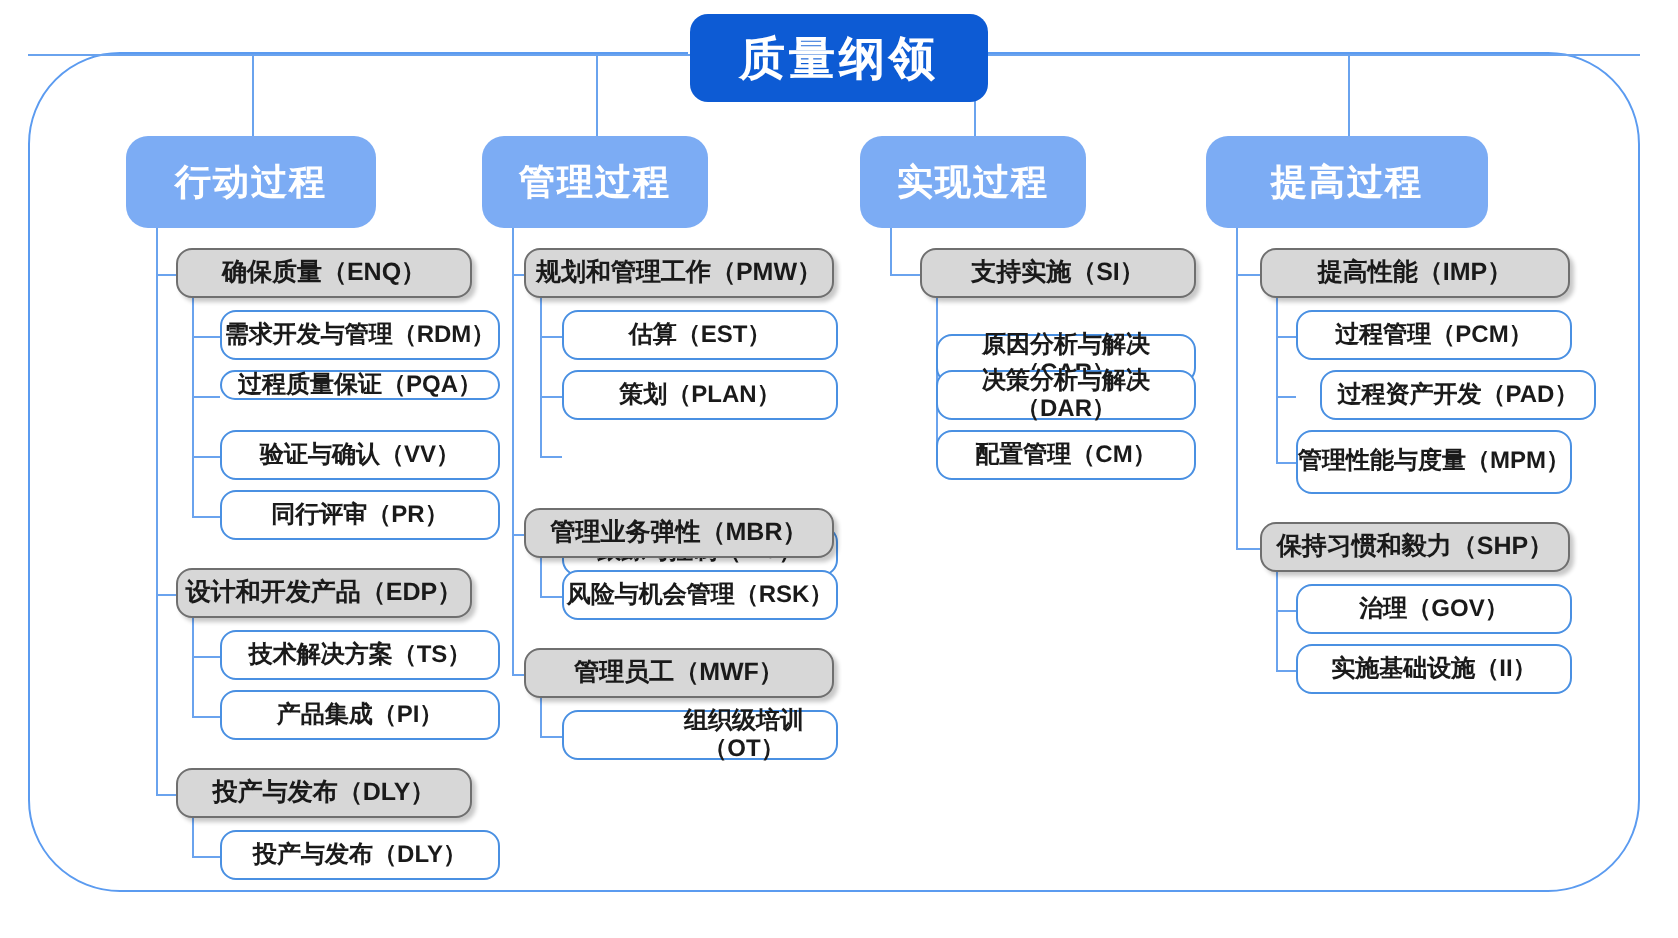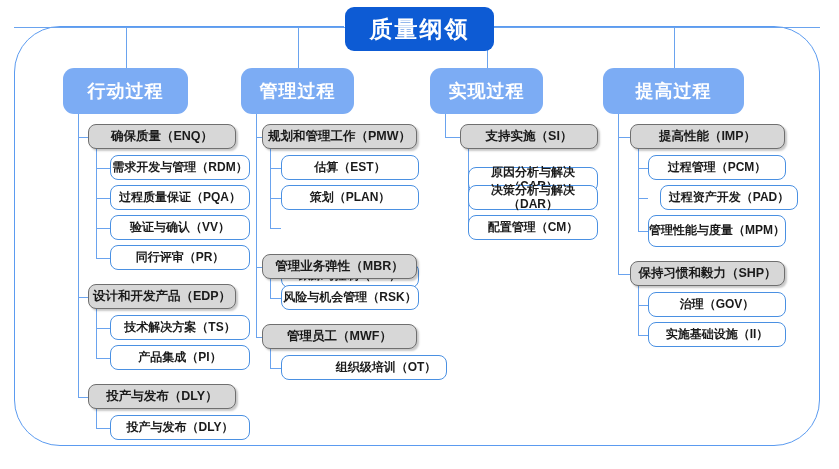--- a/index.html
+++ b/index.html
@@ -104,21 +104,21 @@
   <div class="frame-mask"></div>
 
   <div class="title-box">质量纲领</div>
 
   <div id="layers">
       <div class="col-head" style="left:63px;top:68px;width:125px;">行动过程</div>
       <div class="node group" style="left:88px;top:124px;width:148px;height:25px;">确保质量（ENQ）</div>
       <div class="ln h" style="left:78px;top:137px;width:10px;"></div>
       <div class="node leaf" style="left:110px;top:155px;width:140px;height:25px;">需求开发与管理（RDM）</div>
       <div class="ln h" style="left:96px;top:168px;width:14px;"></div>
-      <div class="node leaf" style="left:110px;top:185px;width:140px;height:25px;">过程质量保证（PQA）</div>
+      <div class="node leaf" style="left:110px;top:185px;width:140px;height:15px;">过程质量保证（PQA）</div>
       <div class="ln h" style="left:96px;top:198px;width:14px;"></div>
       <div class="node leaf" style="left:110px;top:215px;width:140px;height:25px;">验证与确认（VV）</div>
       <div class="ln h" style="left:96px;top:228px;width:14px;"></div>
       <div class="node leaf" style="left:110px;top:245px;width:140px;height:25px;">同行评审（PR）</div>
       <div class="ln h" style="left:96px;top:258px;width:14px;"></div>
       <div class="ln v" style="left:96px;top:149px;height:109px;"></div>
       <div class="node group" style="left:88px;top:284px;width:148px;height:25px;">设计和开发产品（EDP）</div>
       <div class="ln h" style="left:78px;top:297px;width:10px;"></div>
       <div class="node leaf" style="left:110px;top:315px;width:140px;height:25px;">技术解决方案（TS）</div>
       <div class="ln h" style="left:96px;top:328px;width:14px;"></div>
@@ -142,21 +142,21 @@
       <div class="node leaf" style="left:281px;top:215px;width:138px;height:25px;margin-top:48px;">跟踪与控制（MC）</div>
       <div class="ln h" style="left:270px;top:228px;width:11px;"></div>
       <div class="ln v" style="left:270px;top:149px;height:79px;"></div>
       <div class="node group" style="left:262px;top:254px;width:155px;height:25px;">管理业务弹性（MBR）</div>
       <div class="ln h" style="left:256px;top:267px;width:6px;"></div>
       <div class="node leaf" style="left:281px;top:285px;width:138px;height:25px;">风险与机会管理（RSK）</div>
       <div class="ln h" style="left:270px;top:298px;width:11px;"></div>
       <div class="ln v" style="left:270px;top:279px;height:19px;"></div>
       <div class="node group" style="left:262px;top:324px;width:155px;height:25px;">管理员工（MWF）</div>
       <div class="ln h" style="left:256px;top:337px;width:6px;"></div>
-      <div class="node leaf" style="left:281px;top:355px;width:166px;height:25px;padding-left:44px;">组织级培训（OT）</div>
+      <div class="node leaf" style="left:281px;top:355px;width:138px;height:25px;padding-left:44px;">组织级培训（OT）</div>
       <div class="ln h" style="left:270px;top:368px;width:11px;"></div>
       <div class="ln v" style="left:270px;top:349px;height:19px;"></div>
       <div class="ln v" style="left:256px;top:114px;height:223px;"></div>
       <div class="ln v" style="left:297.5px;top:27px;height:41px;"></div>
       <div class="col-head" style="left:430px;top:68px;width:113px;">实现过程</div>
       <div class="node group" style="left:460px;top:124px;width:138px;height:25px;">支持实施（SI）</div>
       <div class="ln h" style="left:445px;top:137px;width:15px;"></div>
       <div class="node leaf" style="left:468px;top:155px;width:130px;height:25px;margin-top:12px;">原因分析与解决（CAR）</div>
       <div class="ln h" style="left:468px;top:168px;width:0px;"></div>
       <div class="node leaf" style="left:468px;top:185px;width:130px;height:25px;">决策分析与解决（DAR）</div>

